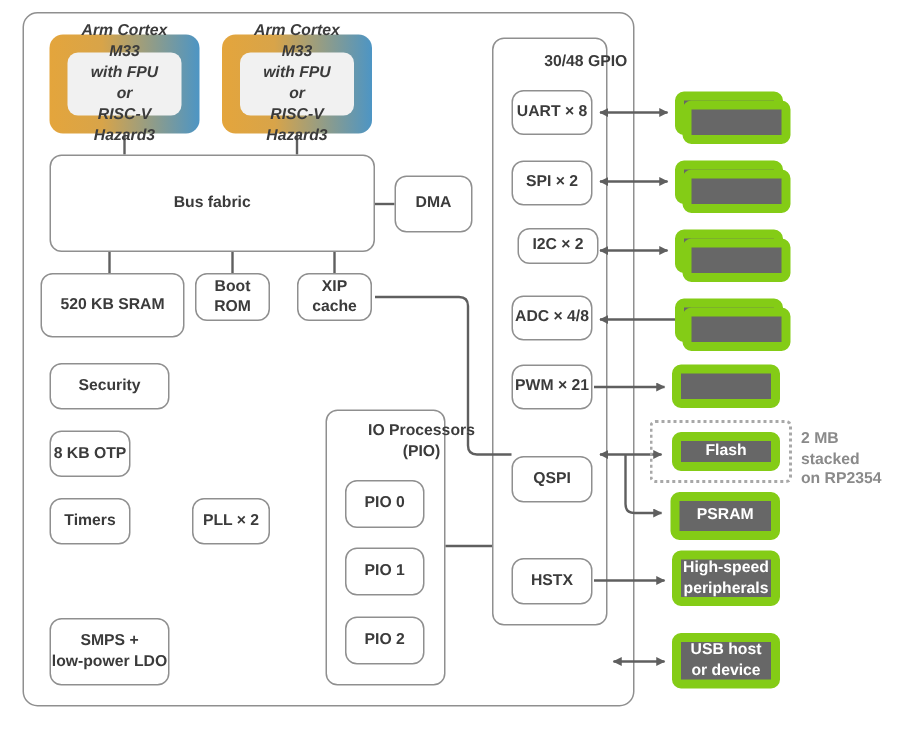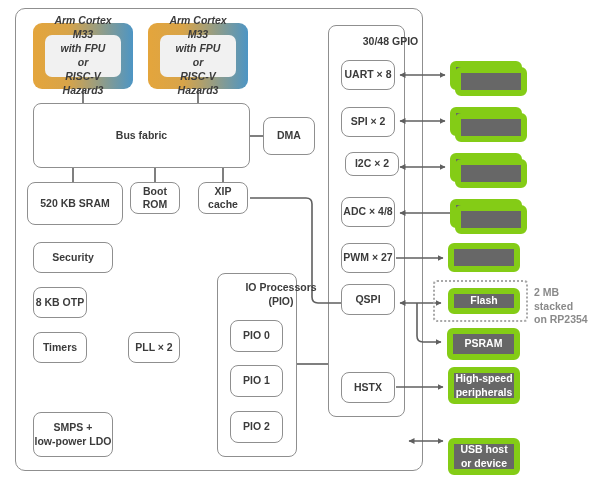--- a/index.html
+++ b/index.html
@@ -118,22 +118,22 @@
   <div class="box" style="left:230px; top:320px; width:53px; height:32px;">PIO 0</div>
   <div class="box" style="left:230px; top:365px; width:53px; height:32px;">PIO 1</div>
   <div class="box" style="left:230px; top:411px; width:53px; height:32px;">PIO 2</div>
 
   <div class="frame" style="left:328px; top:25px; width:77px; height:392px; border-radius:8px;"></div>
   <div class="collabel" style="left:328px; top:35px; width:77px;">30/48 GPIO</div>
   <div class="box" style="left:341px; top:60px; width:54px; height:30px;">UART × 8</div>
   <div class="box" style="left:341px; top:107px; width:54px; height:30px;">SPI × 2</div>
   <div class="box" style="left:345px; top:152px; width:54px; height:24px;text-align:center;">I2C × 2</div>
   <div class="box" style="left:341px; top:197px; width:54px; height:30px;">ADC × 4/8</div>
-  <div class="box" style="left:341px; top:243px; width:54px; height:30px;">PWM × 27</div>
-  <div class="box" style="left:341px; top:284px; width:54px; height:31px;">QSPI</div>
+  <div class="box" style="left:341px; top:243px; width:54px; height:30px;">PWM × 21</div>
+  <div class="box" style="left:341px; top:304px; width:54px; height:31px;">QSPI</div>
   <div class="box" style="left:341px; top:372px; width:54px; height:31px;">HSTX</div>
 
 
   <div class="dark" style="left:450px; top:61px; width:72px; height:29px;"></div>
   <div class="dark" style="left:455px; top:67px; width:72px; height:29px;"></div>
 
   <div class="dark" style="left:450px; top:107px; width:72px; height:29px;"></div>
   <div class="dark" style="left:455px; top:113px; width:72px; height:29px;"></div>
 
   <div class="dark" style="left:450px; top:153px; width:72px; height:29px;"></div>
@@ -147,16 +147,16 @@
   <div class="dashed" style="left:433px; top:280px; width:95px; height:42px;"></div>
   <div class="dark" style="left:448px; top:288px; width:72px; height:26px;">Flash</div>
   <div class="note" style="left:534px; top:286px; width:66px;">2 MB stacked
 on RP2354</div>
 
   <div class="dark" style="left:447px; top:328px; width:73px; height:32px;">PSRAM</div>
 
   <div class="dark" style="left:448px; top:367px; width:72px; height:37px;">High-speed
 peripherals</div>
 
-  <div class="dark" style="left:448px; top:422px; width:72px; height:37px;margin-top:16px;">USB host
+  <div class="dark" style="left:448px; top:422px; width:72px; height:37px;">USB host
 or device</div>
 
 </div>
 
 </body></html>

